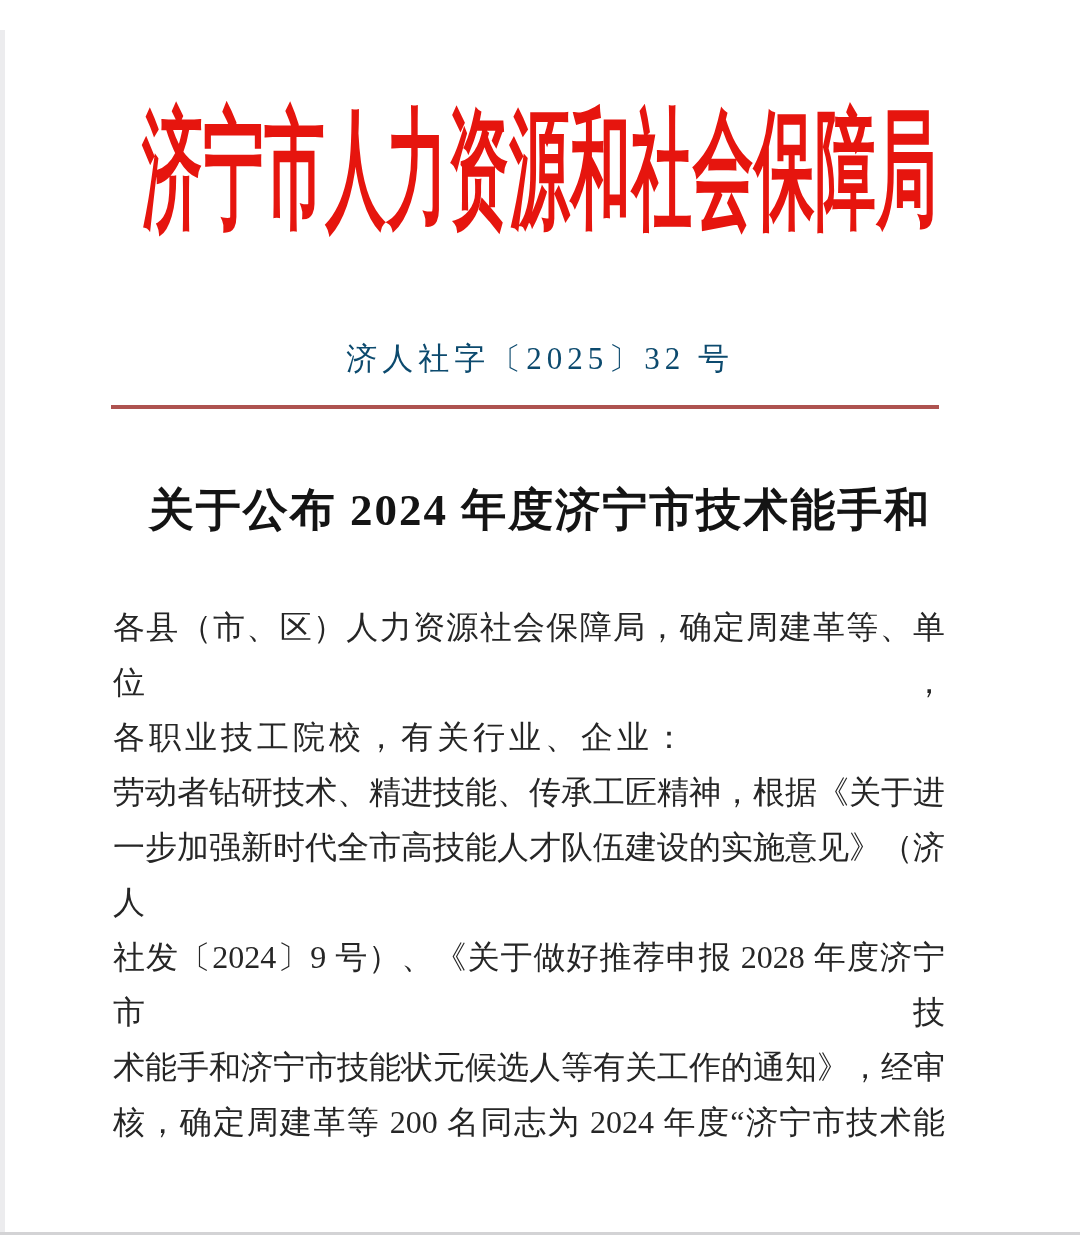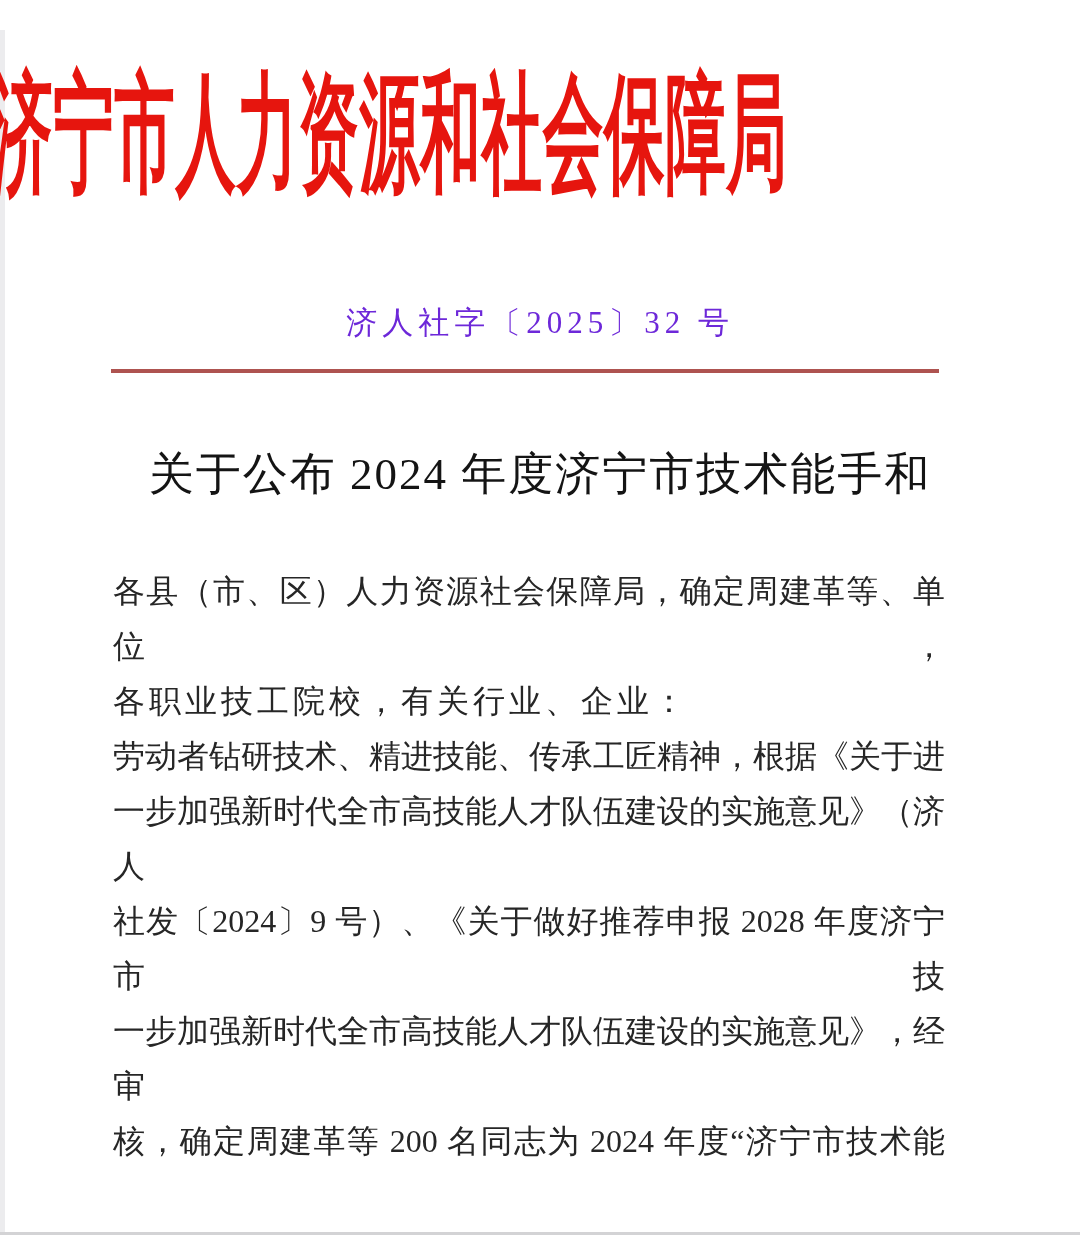--- a/index.html
+++ b/index.html
@@ -32,52 +32,53 @@
     position: absolute;
     left: 0;
     bottom: 0;
     width: 100%;
     height: 3px;
     background: #d3d3d5;
   }
   .red-header {
     padding-top: 70px;
     height: 134px;
-    text-align: left;
+    text-align: center;
     line-height: 1;
     white-space: nowrap;
+    margin-top: 36px;
   }
   .red-header .stretched {
     display: inline-block;
     font-size: 59px;
     font-weight: bold;
     letter-spacing: 1px;
     transform: scale(1.02, 2.2);
     transform-origin: 50% 0%;
     font-family: "Liberation Serif", "DejaVu Serif", serif;
   }
   .doc-number {
     margin-top: 103px;
     text-align: center;
     font-size: 31px;
     letter-spacing: 5px;
     line-height: 1;
-    color: #6d28d9;
+    color: #0c4a6e;
   }
   .divider {
     margin-top: 31px;
     margin-left: 111px;
     width: 828px;
     height: 4px;
     border: 0;
   }
   .notice-title {
     margin-top: 70px;
     text-align: center;
-    font-weight: normal;
+    font-weight: bold;
     font-size: 45px;
     line-height: 63px;
     letter-spacing: 2px;
     color: #141414;
   }
   .body-text {
     margin: 58px 135px 0 113px;
     font-size: 32px;
     line-height: 55px;
     color: #262626;
@@ -119,18 +120,18 @@
 
   <div class="body-text">
     <div>
         <div class="line">各县（市、区）人力资源社会保障局，确定周建革等、单位，</div>
         <div class="line no-stretch">各职业技工院校，有关行业、企业：</div>
       </div>
     <div>
         <div class="line">劳动者钻研技术、精进技能、传承工匠精神，根据《关于进</div>
         <div class="line">一步加强新时代全市高技能人才队伍建设的实施意见》（济人</div>
         <div class="line">社发〔2024〕9 号）、《关于做好推荐申报 2028 年度济宁市技</div>
-        <div class="line">一步加强新时代全市高技能人才队伍建设的实施意见》，经审</div>
+        <div class="line">术能手和济宁市技能状元候选人等有关工作的通知》，经审</div>
         <div class="line">核，确定周建革等 200 名同志为 2024 年度“济宁市技术能</div>
       </div>
   </div>
 
 </div>
 
 </body></html>

